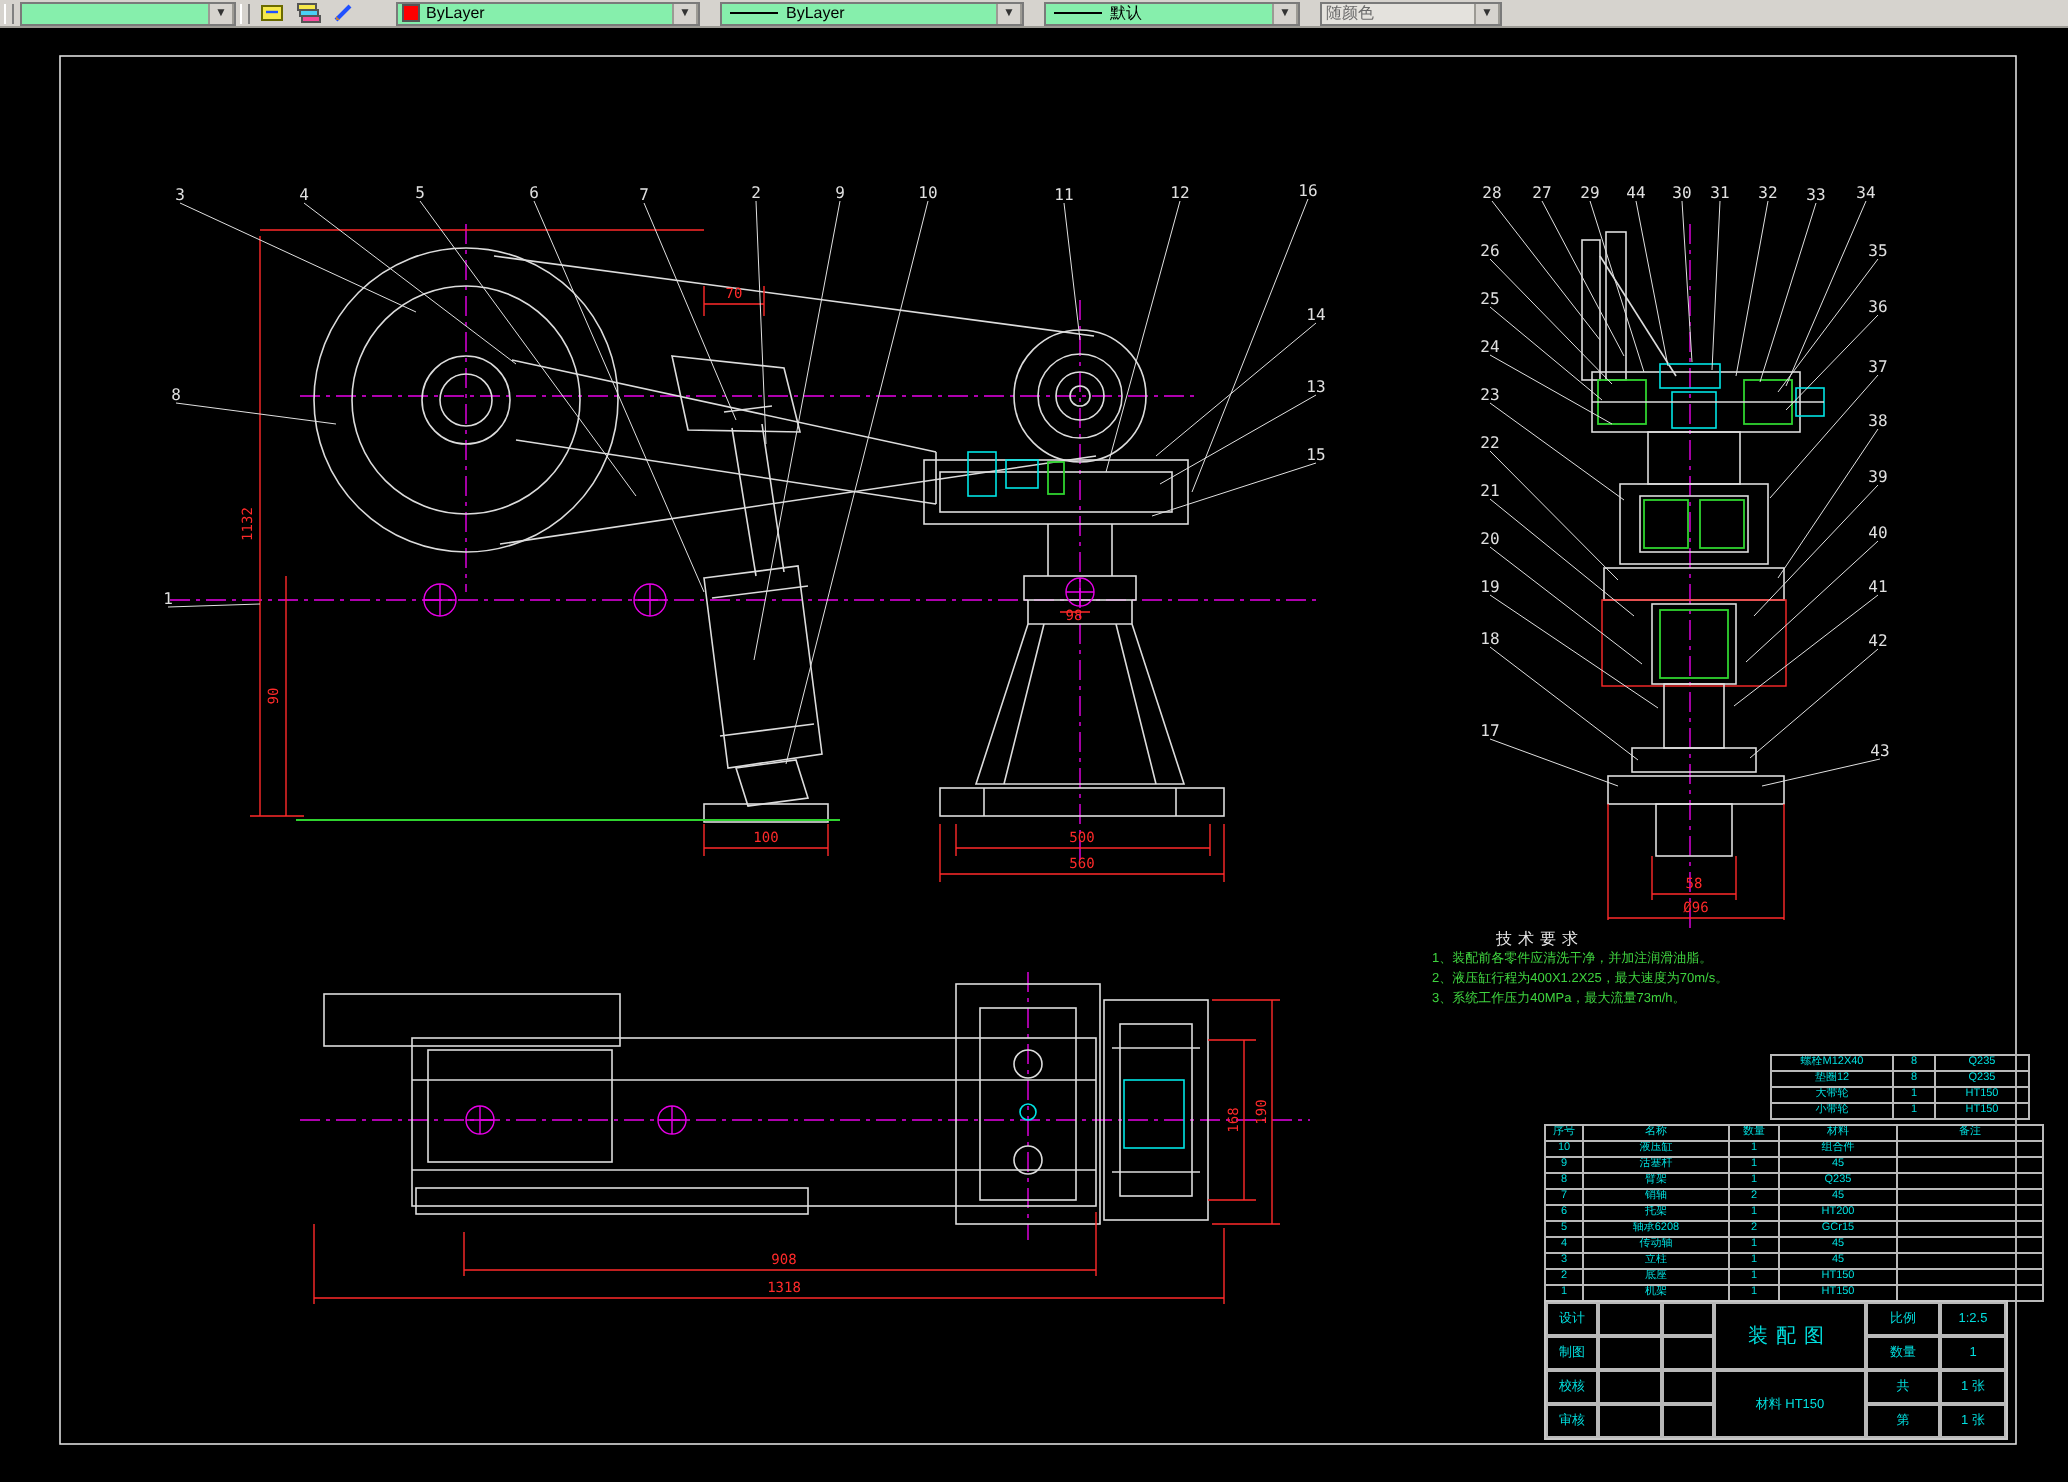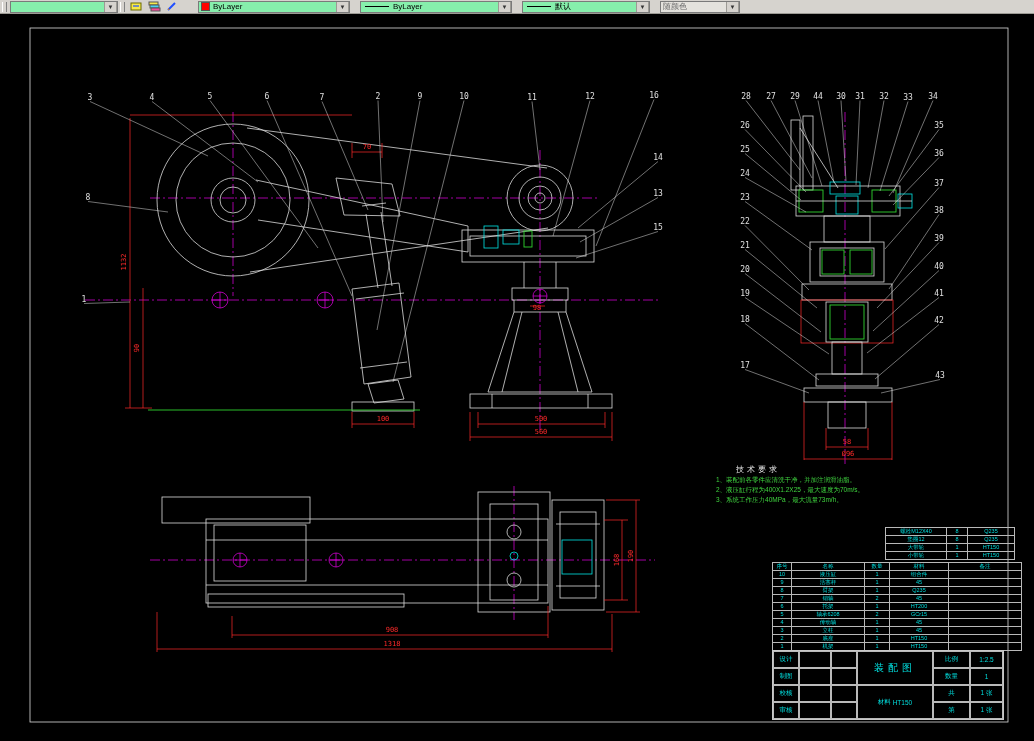--- a/index.html
+++ b/index.html
@@ -25,21 +25,21 @@
   .sw{stroke:#dcdcdc;fill:none;stroke-width:0.8;}
   .sc{stroke:#00e5e5;fill:none;stroke-width:0.8;}
   .sg{stroke:#2fd32f;fill:none;stroke-width:0.9;}
   .sm{stroke:#e800e8;fill:none;stroke-width:0.7;}
   .smd{stroke:#e800e8;fill:none;stroke-width:0.7;stroke-dasharray:10 3 2 3;}
   .sr{stroke:#ff2a2a;fill:none;stroke-width:0.7;}
   svg text{font-family:"DejaVu Sans Mono",monospace;}
 
   
   .tech{position:absolute;left:716px;top:464px;width:280px;z-index:3;}
-  .tech .tech-title{font-size:8px;color:#e8e8e8;letter-spacing:3px;margin-left:20px;}
+  .tech .tech-title{font-size:8px;color:#e8e8e8;letter-spacing:3px;margin-left:32px;}
   .tech .tech-lines div{font-size:6.5px;line-height:10px;color:#3fd43f;white-space:nowrap;}
 
   
   table{border-collapse:collapse;table-layout:fixed;position:absolute;z-index:3;background:transparent;}
   td{border:0.5px solid #b9b9b9;font-size:5.5px;line-height:7px;height:7px;color:#00dede;
      padding:0 1px;white-space:nowrap;overflow:hidden;text-align:center;}
   .bom-upper{left:885px;top:527px;width:120px;}
   .bom-upper td:nth-child(1){width:58px;}
   .bom-upper td:nth-child(2){width:18px;}
   .bom-upper td:nth-child(3){width:44px;}
@@ -101,21 +101,21 @@
     <span>ByLayer</span>
     <span class="arrow">▼</span>
   </div>
 
   <div class="combo" style="width:128px;margin-left:10px;">
     <span class="lsample"></span>
     <span>默认</span>
     <span class="arrow">▼</span>
   </div>
 
-  <div class="combo disabled" style="width:80px;margin-left:10px;">
+  <div class="combo disabled" style="width:91px;margin-left:10px;">
     <span>随颜色</span>
     <span class="arrow">▼</span>
   </div>
 </div>
 
 <div class="canvas-wrap">
 <svg width="1034" height="741" viewBox="0 0 1034 741" style="position:absolute;left:0;top:-14px;">
   <defs>
     <pattern id="hden" width="4" height="4" patternUnits="userSpaceOnUse">
       <path d="M0,4 L4,0" stroke="#cfd4d4" stroke-width="0.6"></path>

